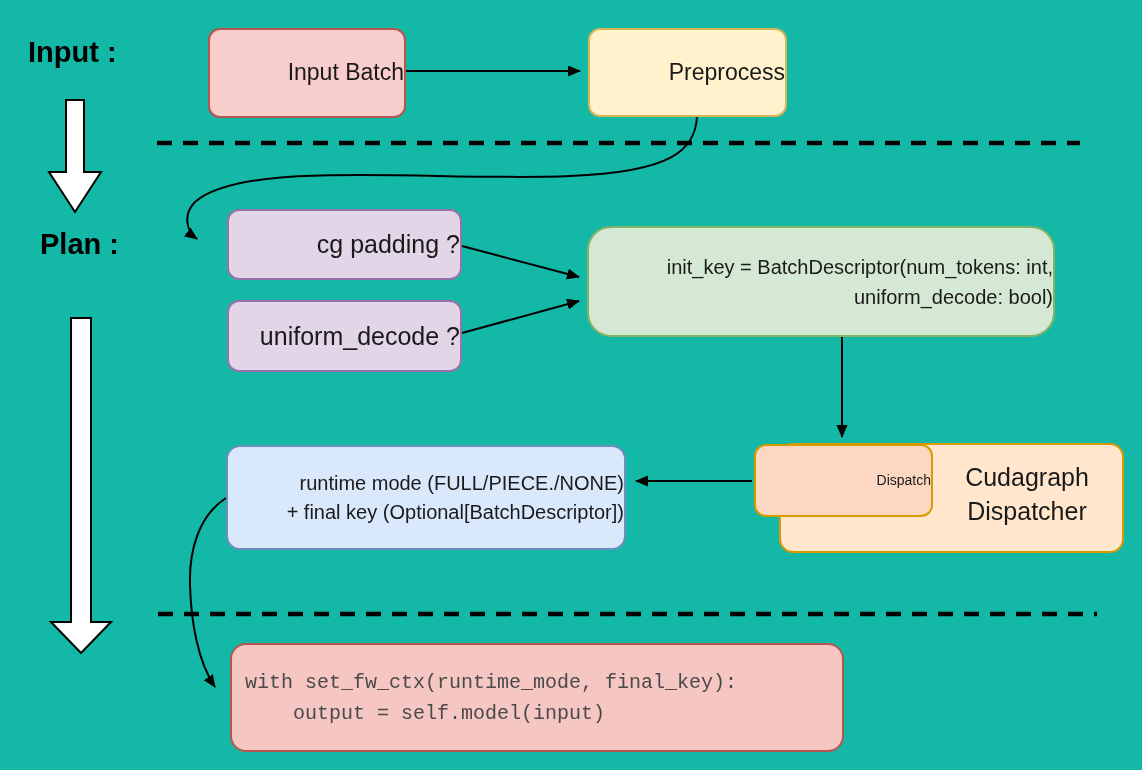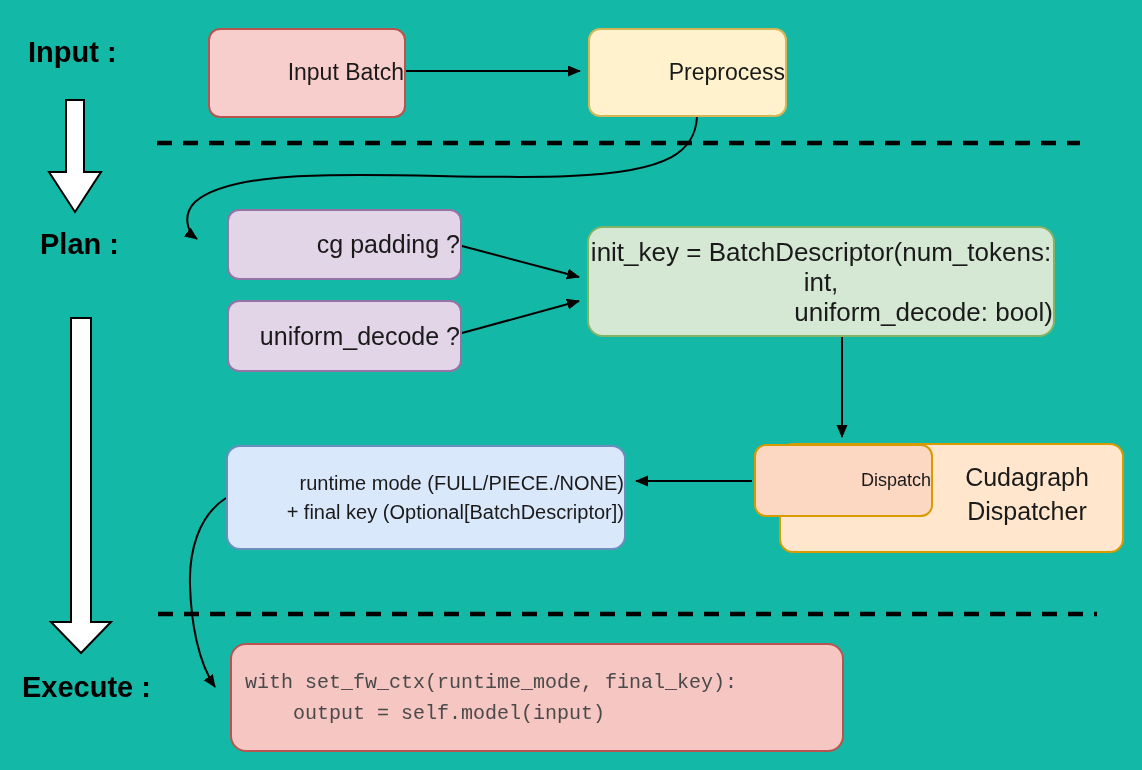--- a/index.html
+++ b/index.html
@@ -35,27 +35,27 @@
     flex-direction:column;
     align-items:flex-end;
     justify-content:center;
     text-align:center;
     line-height:1.3;
   }
   #n-input-batch{left:208px;top:28px;width:198px;height:90px;font-size:23px;}
   #n-preprocess{left:588px;top:28px;width:199px;height:89px;font-size:23px;}
   #n-cg-padding{left:227px;top:209px;width:235px;height:71px;font-size:25px;}
   #n-uniform-decode{left:227px;top:300px;width:235px;height:72px;font-size:25px;}
-  #n-init-key{left:587px;top:226px;width:468px;height:111px;font-size:26px;line-height:30px;border-radius:16px;}
+  #n-init-key{left:587px;top:226px;width:468px;height:111px;font-size:20px;line-height:30px;border-radius:24px;}
   #n-cudagraph{left:752px;top:443px;width:345px;height:110px;border-radius:14px;margin-left:27px;}
   .cg-label{
     position:absolute;right:6px;top:15px;width:178px;
     font-size:25px;line-height:34px;text-align:center;
   }
-  #n-dispatch{left:754px;top:444px;width:179px;height:73px;font-size:18px;border-radius:12px;}
+  #n-dispatch{left:754px;top:444px;width:179px;height:73px;font-size:14px;border-radius:12px;}
   #n-runtime-mode{left:226px;top:445px;width:400px;height:105px;font-size:20px;line-height:29px;border-radius:14px;}
   #n-execute-code{
     left:230px;top:643px;width:614px;height:109px;
     border-radius:16px;border-width:2.5px;
     font-family:"Liberation Mono","DejaVu Sans Mono",monospace;
     font-size:20px;line-height:31px;
     align-items:flex-start;text-align:left;
     padding-left:13px;
     color:#4a4a4a;
     white-space:pre;
@@ -83,21 +83,20 @@
     <path d="M 697 117 C 695 150 672 172 570 176 C 440 182 245 158 195 202 C 183 214 186 231 197 239" fill="none" stroke="#000" stroke-width="2" marker-end="url(#ah)"></path>
     <line x1="462" y1="246" x2="579" y2="277" stroke="#000" stroke-width="2" marker-end="url(#ah)"></line>
     <line x1="462" y1="333" x2="579" y2="301" stroke="#000" stroke-width="2" marker-end="url(#ah)"></line>
     <line x1="842" y1="337" x2="842" y2="437" stroke="#000" stroke-width="2" marker-end="url(#ah)"></line>
     <line x1="752" y1="481" x2="636" y2="481" stroke="#000" stroke-width="2" marker-end="url(#ah)"></line>
     <path d="M 226 498 C 198 516 189 552 190 585 C 191 622 198 662 215 687" fill="none" stroke="#000" stroke-width="2" marker-end="url(#ah)"></path>
   </svg>
 
   <div id="lbl-input" class="section-label">Input :</div>
   <div id="lbl-plan" class="section-label">Plan :</div>
-  <div id="lbl-execute" class="section-label">Execute :</div>
 
   <div id="n-input-batch" class="node" style="background: rgb(248, 206, 204); border-color: rgb(184, 84, 80);">
     <span>Input Batch</span>
   </div>
 
   <div id="n-preprocess" class="node" style="background: rgb(255, 242, 204); border-color: rgb(214, 182, 86);">
     <span>Preprocess</span>
   </div>
 
   <div id="n-cg-padding" class="node" style="background: rgb(225, 213, 231); border-color: rgb(150, 115, 166);">

